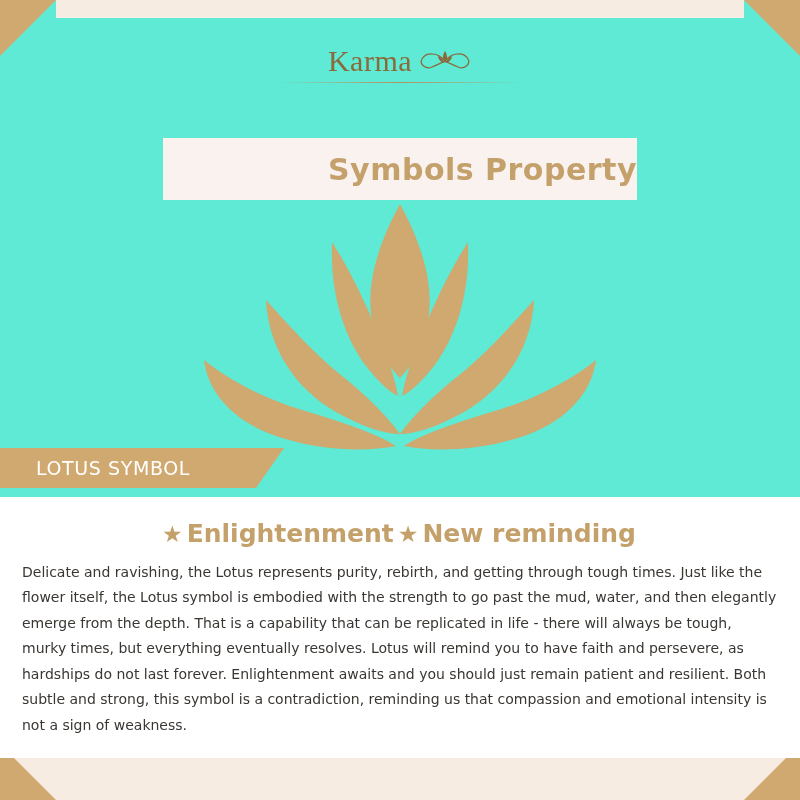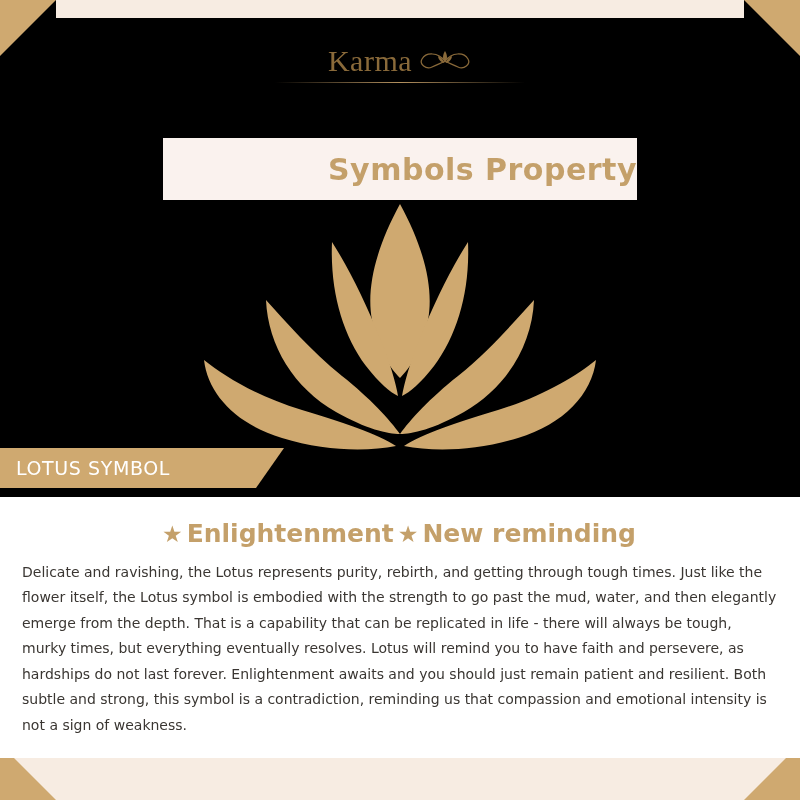--- a/index.html
+++ b/index.html
@@ -11,21 +11,21 @@
     height: 800px;
     font-family: "Liberation Sans", sans-serif;
     background: #ffffff;
     overflow: hidden;
   }
 
   .page {
     position: relative;
     width: 800px;
     height: 800px;
-    background: #000000;
+    background: #5eead4;
     overflow: hidden;
   }
 
   
   .corner {
     position: absolute;
     width: 0;
     height: 0;
     z-index: 2;
   }
@@ -142,21 +142,21 @@
     content: "";
     position: absolute;
     top: 0;
     right: -28px;
     width: 0;
     height: 0;
     border-top: 40px solid #cfa970;
     border-right: 28px solid transparent;
   }
   .ribbon-text {
-    padding-left: 16px;
+    padding-left: 36px;
     font-family: "DejaVu Sans", sans-serif;
     font-size: 19px;
     color: #ffffff;
     letter-spacing: 0.6px;
   }
 
   
   .panel {
     position: absolute;
     left: 0;

